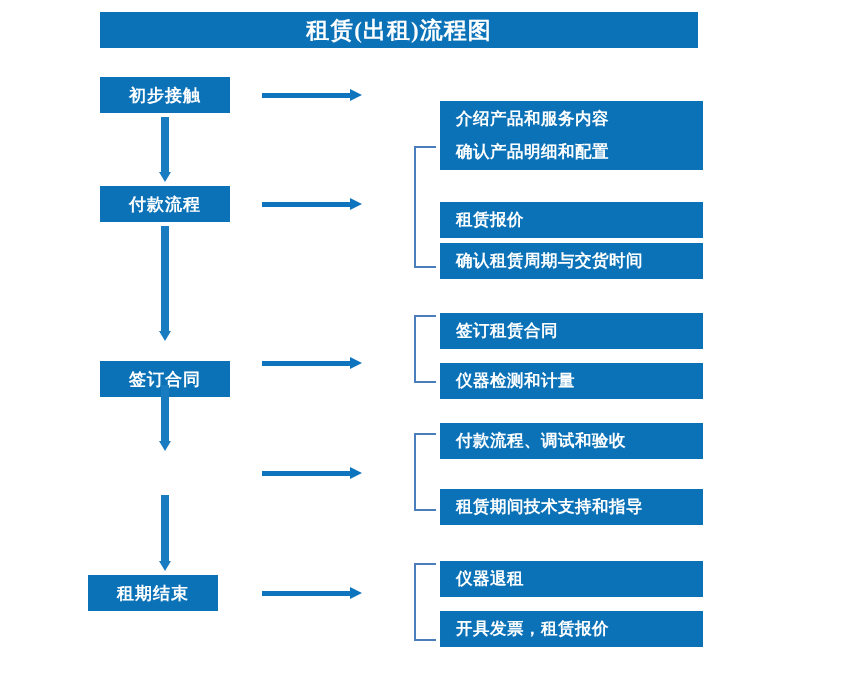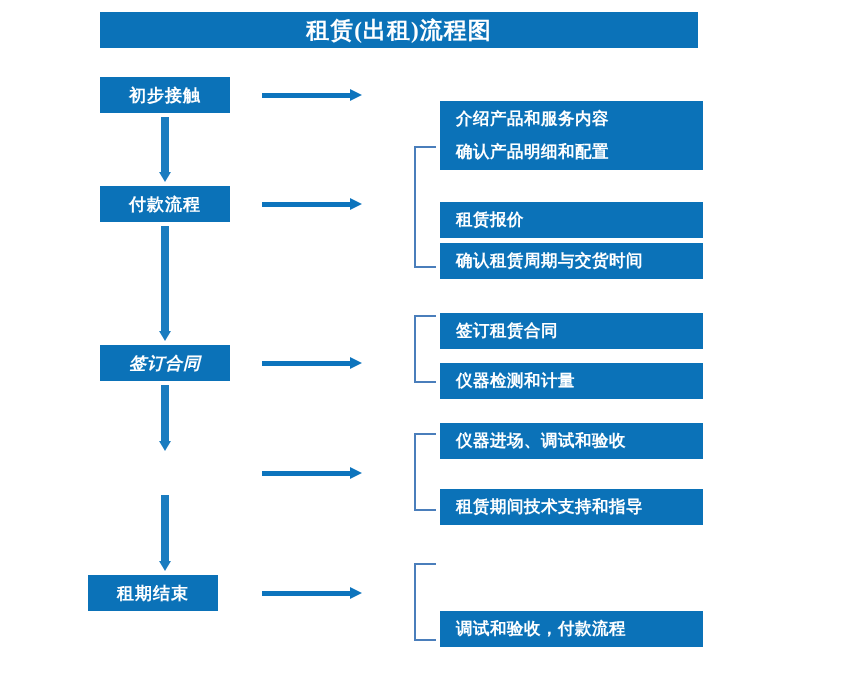--- a/index.html
+++ b/index.html
@@ -126,21 +126,21 @@
 <body>
 
 <div id="flow-root">
 
   <div class="title-bar">租赁(出租)流程图</div>
 
   <div class="node stage" style="left:100px; top:77px;">初步接触</div>
 
   <div class="node stage" style="left:100px; top:186px;">付款流程</div>
 
-  <div class="node stage" style="left:100px; top:345px;font-style:italic;">签订合同</div>
+  <div class="node stage" style="left:100px; top:361px;">签订合同</div>
 
 
   <div class="node stage" style="left:88px; top:575px;">租期结束</div>
 
   <div class="v-arrow" style="top:117px; height:65px;">
     <div class="shaft" style="height:55px;"></div>
     <div class="head" style="top:55px;"></div>
   </div>
 
   <div class="v-arrow" style="top:226px; height:115px;">
@@ -189,20 +189,21 @@
   <div class="node detail" style="top:134px;">确认产品明细和配置</div>
 
   <div class="node detail" style="top:186px;margin-top:16px;">租赁报价</div>
 
   <div class="node detail" style="top:243px;">确认租赁周期与交货时间</div>
 
   <div class="node detail" style="top:313px;">签订租赁合同</div>
 
   <div class="node detail" style="top:363px;">仪器检测和计量</div>
 
-  <div class="node detail" style="top:423px;">仪器进场、调试和验收</div>
+  <div class="node detail" style="top:423px;">付款流程、调试和验收</div>
 
   <div class="node detail" style="top:489px;">租赁期间技术支持和指导</div>
 
-
-  <div class="node detail" style="top:611px;">调试和验收，付款流程</div>
+  <div class="node detail" style="top:561px;">仪器退租</div>
+
+  <div class="node detail" style="top:611px;">开具发票，租赁报价</div>
 
 </div>
 
 </body></html>

